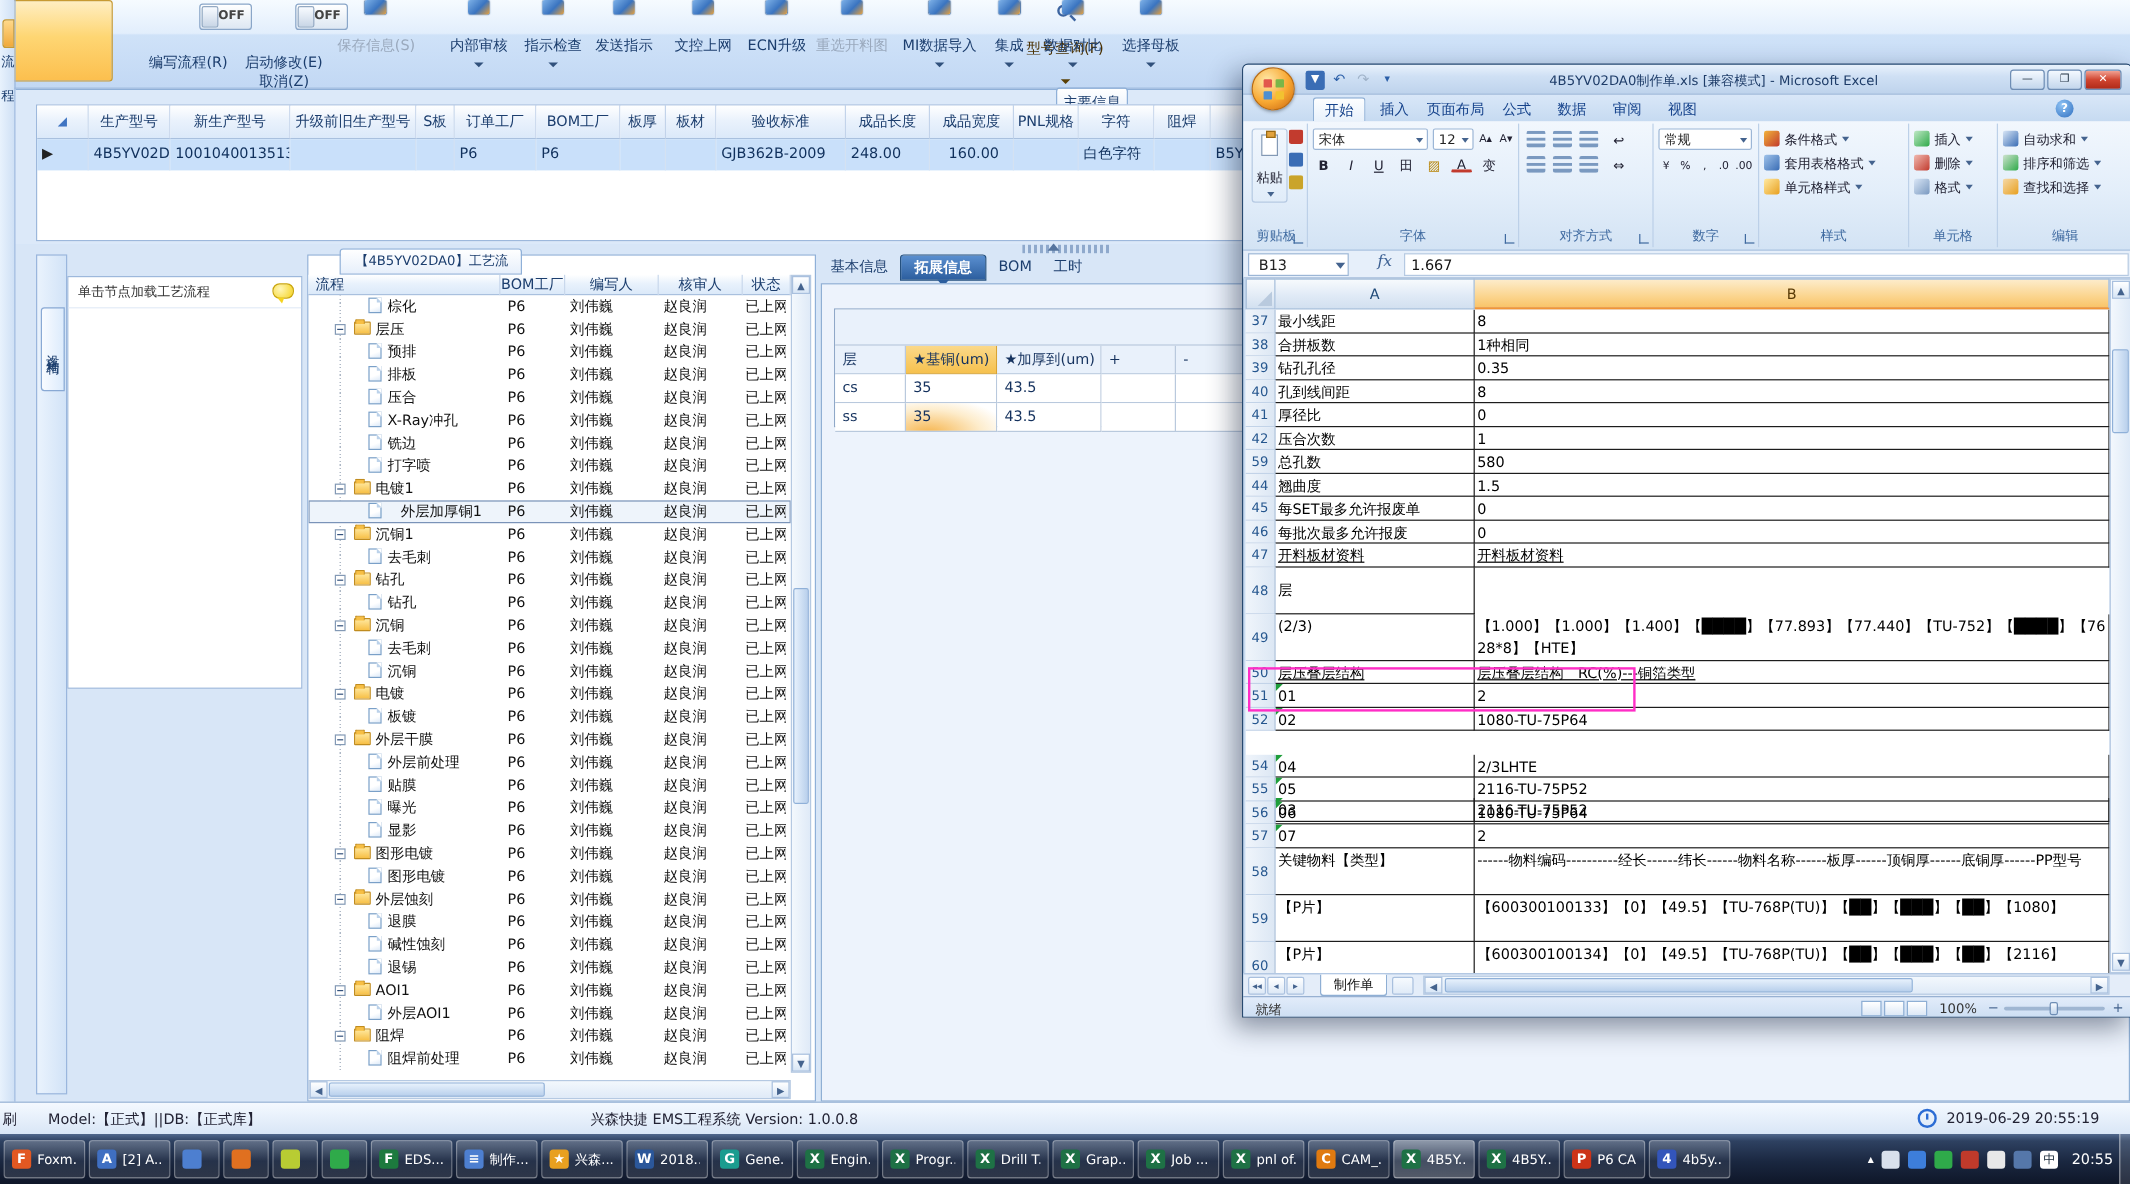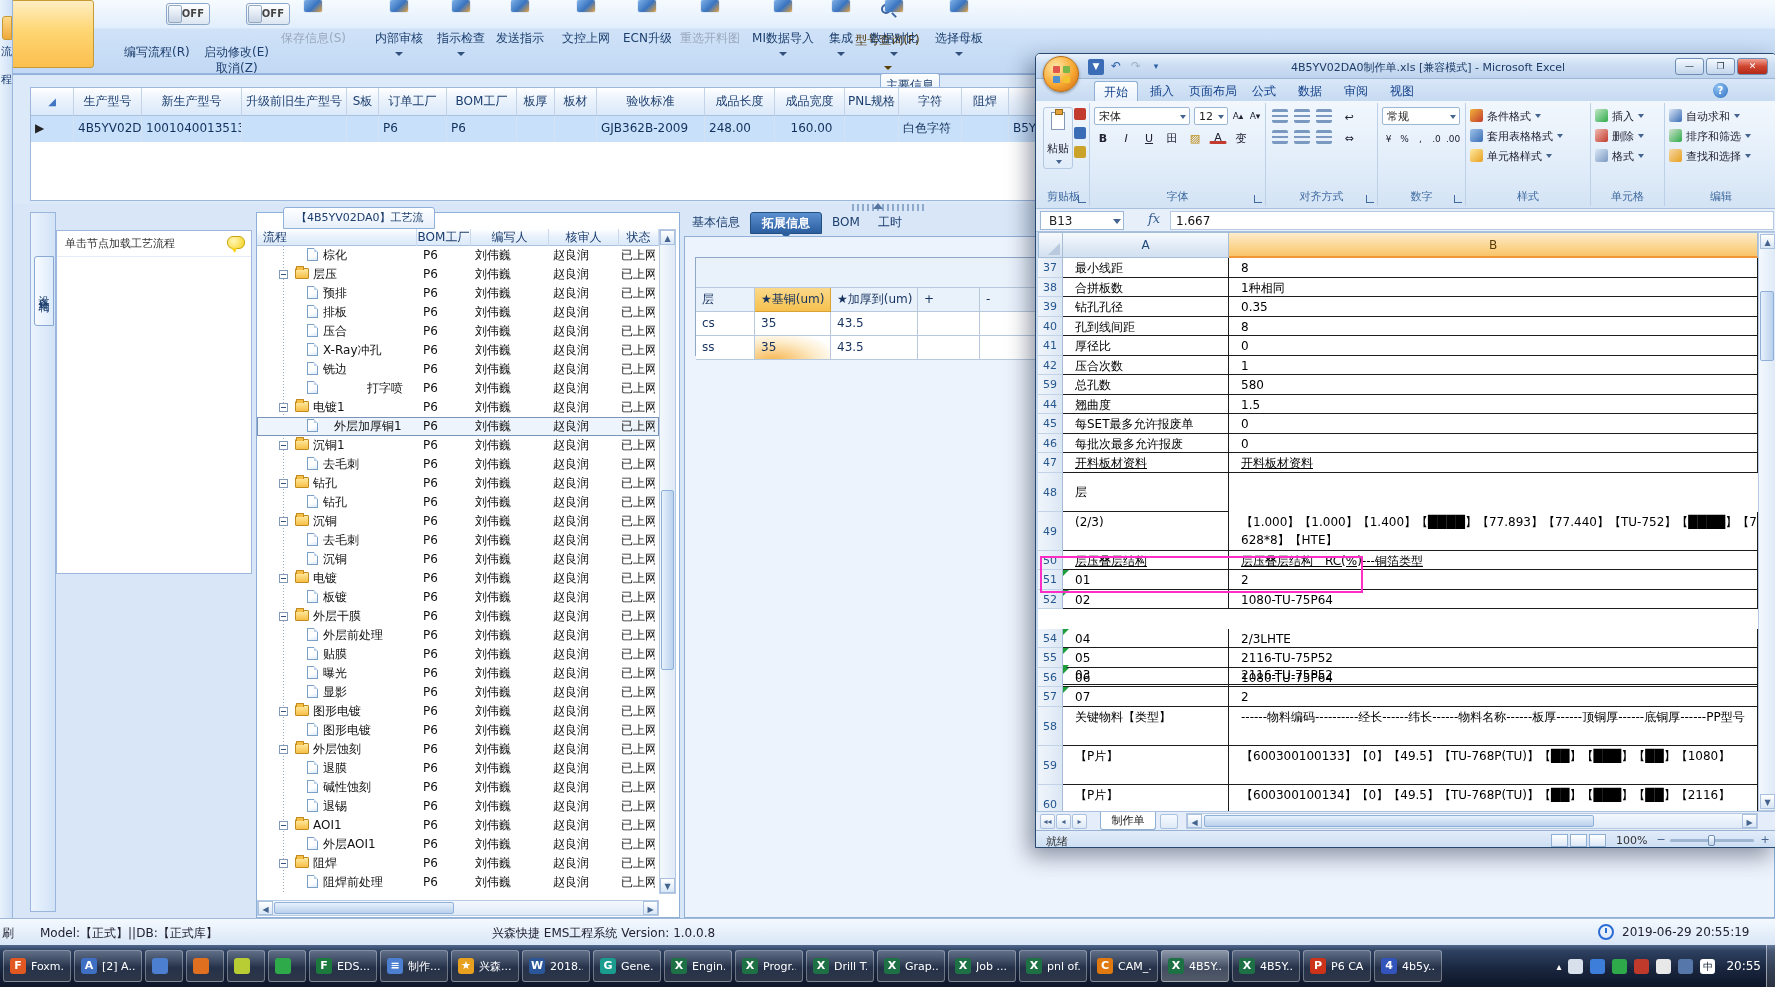--- a/index.html
+++ b/index.html
@@ -115,21 +115,21 @@
   #xl-fx{position:absolute;left:106px;top:2px;width:24px;height:19px;font-family:"DejaVu Serif","Liberation Serif",serif;font-style:italic;font-size:13px;color:#3b5f92;text-align:center;}
   #xl-field{position:absolute;left:134px;top:2px;right:2px;height:19px;background:#fff;border:1px solid #b5c9e2;font-size:12px;color:#111;line-height:18px;padding-left:5px;}
   
   #xl-hdr-corner{position:absolute;left:2px;top:178px;width:25px;height:26px;background:linear-gradient(#f7fafd,#d2e0f0);border:1px solid #a6bdd8;}
   #xl-hdr-corner:after{content:"";position:absolute;right:2px;bottom:2px;border-left:12px solid transparent;border-bottom:12px solid #b9cade;}
   .col-hdr{position:absolute;top:178px;height:26px;background:linear-gradient(#f7fafd,#e0eaf6 55%,#d2e0f0);border:1px solid #a6bdd8;border-left:none;color:#204a78;font-size:12px;text-align:center;line-height:25px;}
   .col-hdr.selcol{background:linear-gradient(#fdeccb,#fbd58f 60%,#f9c469);border-bottom:2px solid #f29536;color:#5a3c08;}
   #xl-rows{position:absolute;left:2px;top:204px;width:720px;height:553px;overflow:hidden;background:#fff;}
   .xrow{position:absolute;left:0;width:720px;}
   .rnum{position:absolute;left:0;top:0;bottom:0;width:25px;background:linear-gradient(90deg,#f0f5fb,#dce7f4);border-right:1px solid #a6bdd8;border-bottom:1px solid #c2d3e8;color:#25568e;font-size:11px;text-align:center;}
-  .ca,.cb{position:absolute;top:0;bottom:0;border-right:1px solid #1c1c1c;border-bottom:1px solid #1c1c1c;font-size:12px;color:#000;padding:1px 0 0 12px;overflow:hidden;line-height:18px;}
+  .ca,.cb{position:absolute;top:0;bottom:0;border-right:1px solid #1c1c1c;border-bottom:1px solid #1c1c1c;font-size:12px;color:#000;padding:1px 0 0 2px;overflow:hidden;line-height:18px;}
   .ca{left:25px;width:166px;white-space:nowrap;}
   .cb{left:191px;width:529px;word-break:break-all;}
   .uline{text-decoration:underline;}
   .gtri:before{content:"";position:absolute;left:0;top:0;border-top:6px solid #1e9e3a;border-right:6px solid transparent;z-index:2;}
   #pinkbox{position:absolute;left:4px;top:502px;width:323px;height:37px;border:2px solid #ff2dc6;z-index:6;}
   
   #xl-sheetbar{position:absolute;left:0;top:757px;right:0;height:19px;background:#e4edf9;border-top:1px solid #a9c0de;font-size:11px;color:#234;}
   .nav-b{position:absolute;top:2px;width:15px;height:15px;background:linear-gradient(#ffffff,#dce8f6);border:1px solid #a9c0de;border-radius:2px;font-size:8px;text-align:center;line-height:14px;color:#44638e;}
   #sheet-tab{position:absolute;left:64px;top:0;width:56px;height:18px;background:#fff;border:1px solid #8fafd4;border-top:none;border-radius:0 0 3px 3px;text-align:center;line-height:17px;font-size:11px;color:#111;}
   #sheet-add{position:absolute;left:124px;top:2px;width:18px;height:15px;background:linear-gradient(#f6fafe,#dfeaf7);border:1px solid #a9c0de;border-radius:2px;}
@@ -334,21 +334,21 @@
         <div class="trow" style="top: 114px;">
           <div class="page" style="left: 50px;"></div>
           <div class="cell" style="left: 66px; width: 92px;">铣边</div>
           <div class="cell" style="left: 166px; width: 46px;">P6</div>
           <div class="cell" style="left: 218px; width: 72px;">刘伟巍</div>
           <div class="cell" style="left: 296px; width: 64px;">赵良润</div>
           <div class="cell" style="left: 364px; width: 34px;">已上网</div>
         </div>
         <div class="trow" style="top: 133px;">
           <div class="page" style="left: 50px;"></div>
-          <div class="cell" style="left: 66px; width: 92px; margin-left: 44px;">打字喷</div>
+          <div class="cell" style="left: 66px; width: 92px;">打字喷</div>
           <div class="cell" style="left: 166px; width: 46px;">P6</div>
           <div class="cell" style="left: 218px; width: 72px;">刘伟巍</div>
           <div class="cell" style="left: 296px; width: 64px;">赵良润</div>
           <div class="cell" style="left: 364px; width: 34px;">已上网</div>
         </div>
         <div class="trow" style="top: 152px;">
           <div class="exp"></div>
           <div class="folder"></div>
           <div class="cell" style="left: 56px; width: 102px;">电镀1</div>
           <div class="cell" style="left: 166px; width: 46px;">P6</div>

